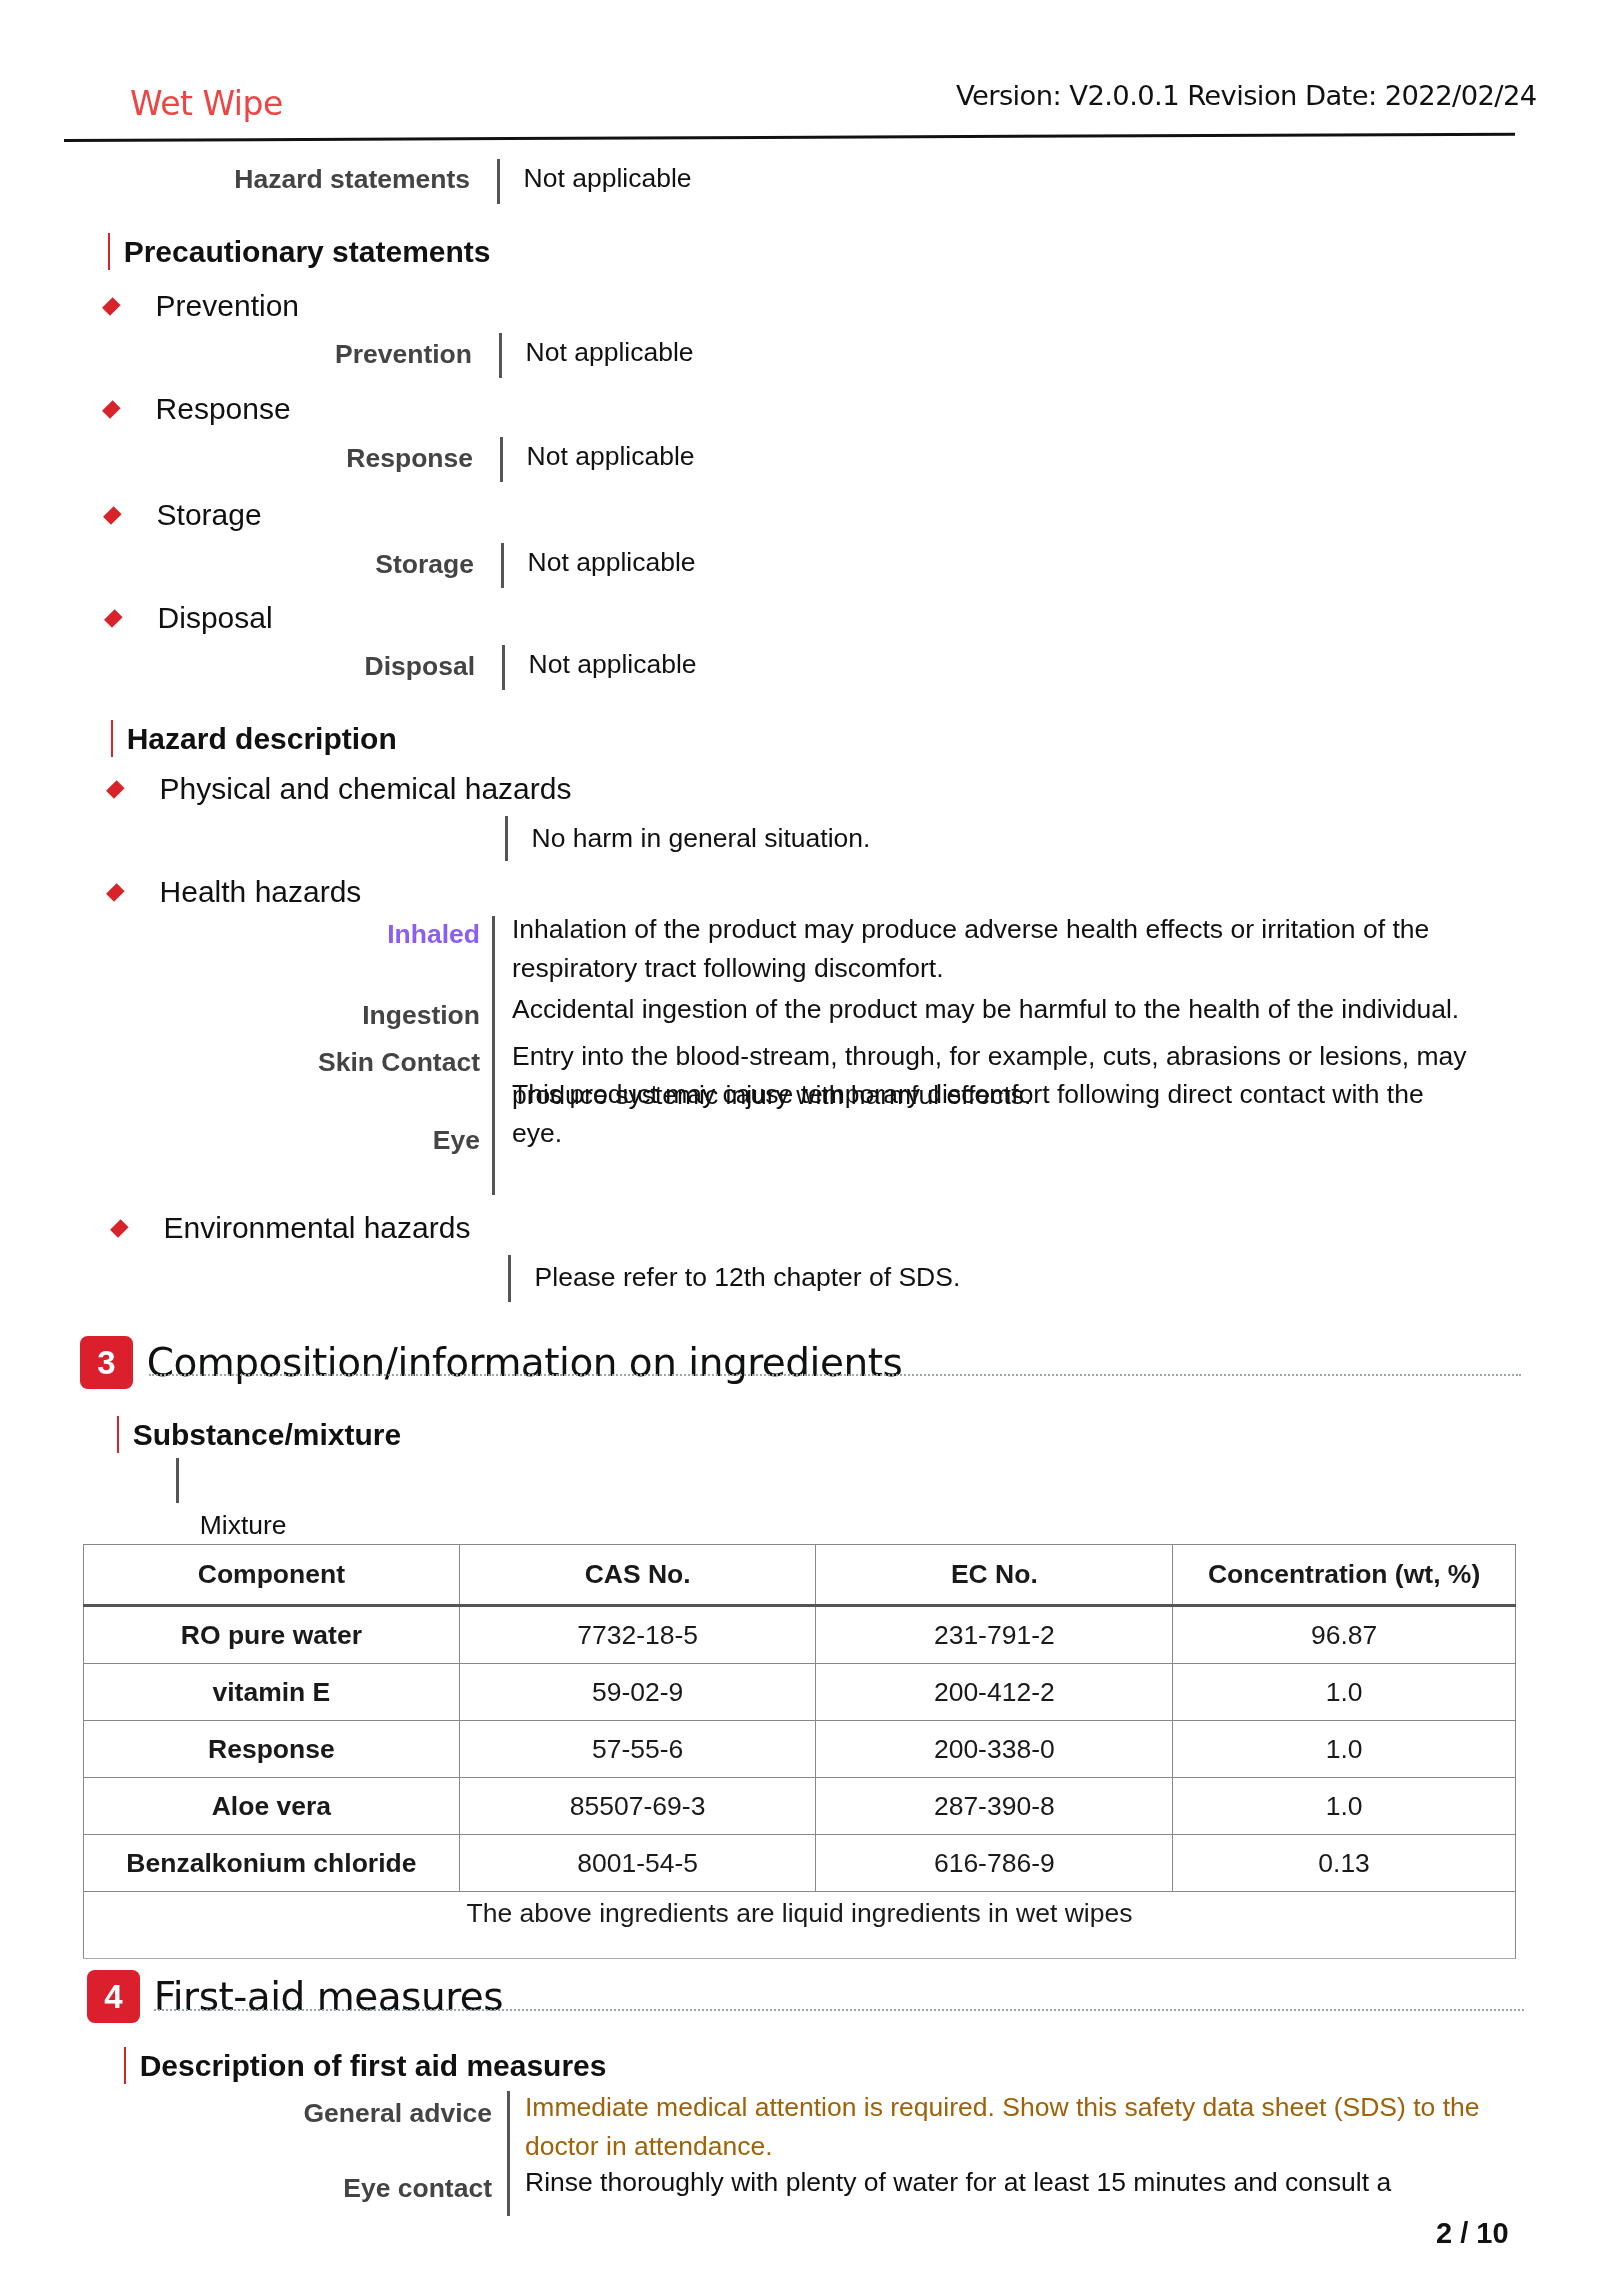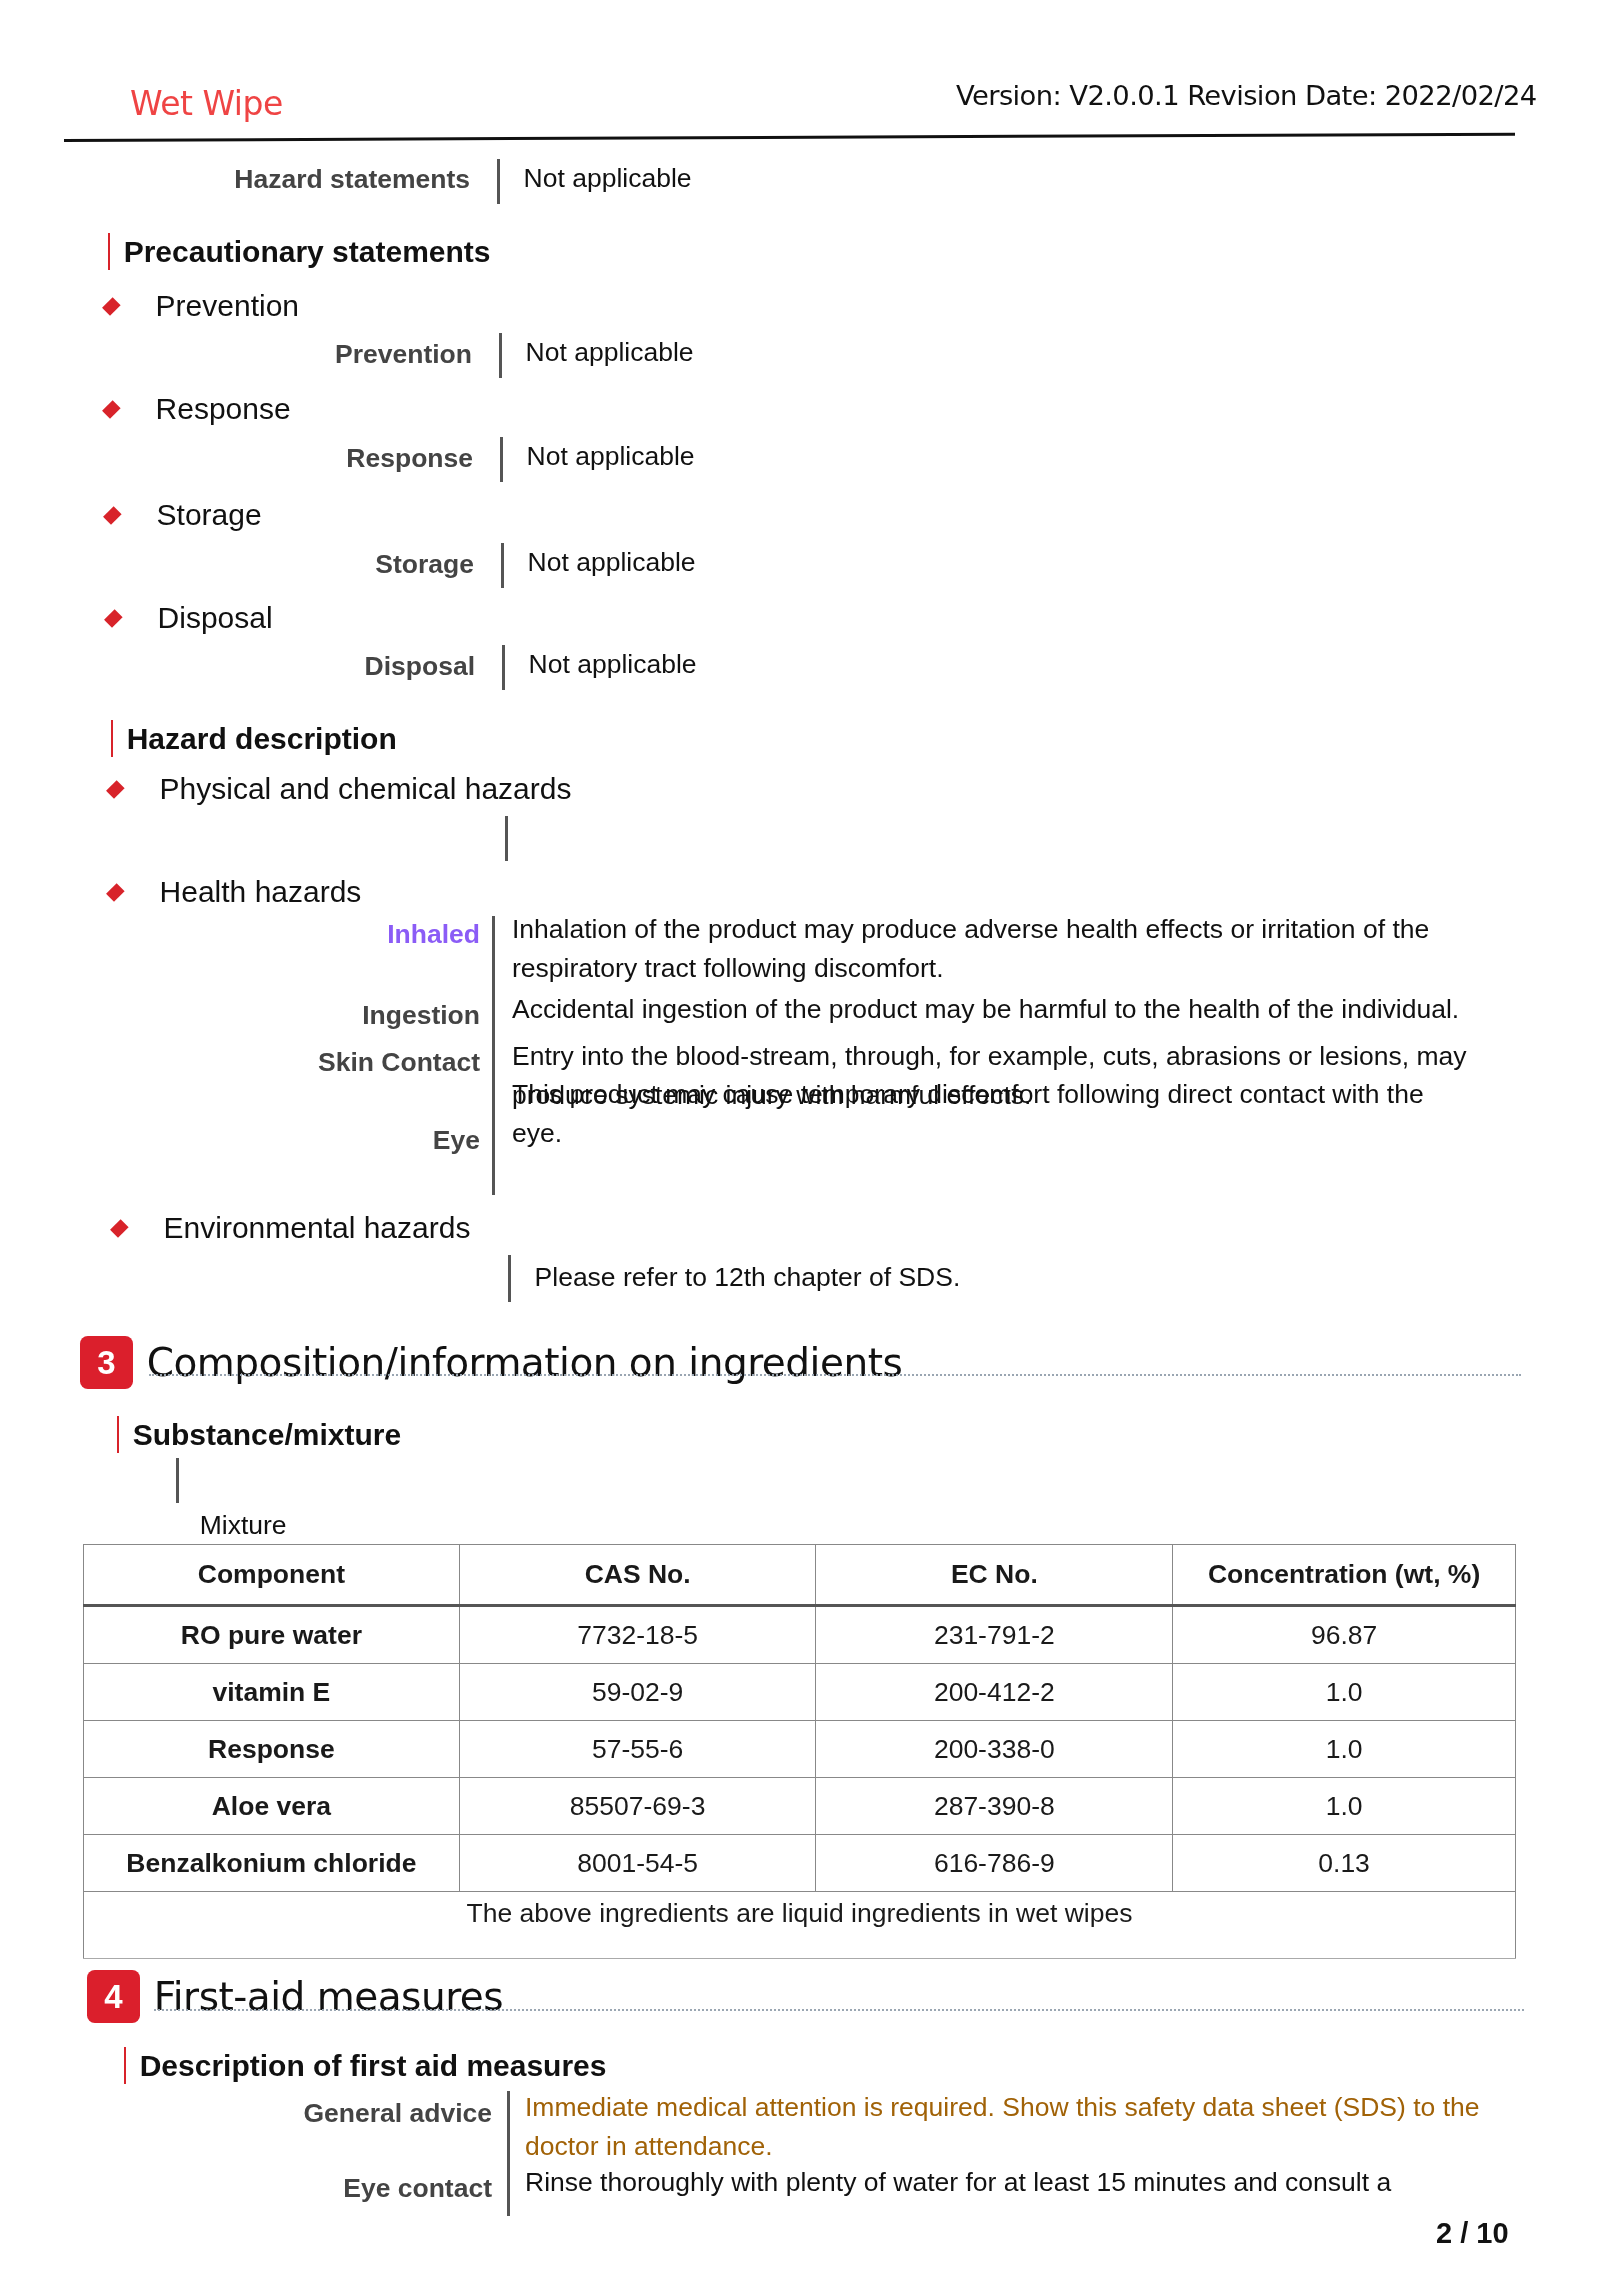--- a/index.html
+++ b/index.html
@@ -89,20 +89,21 @@
 
 <div class="subhead" style="left:74px; top:720px;">Hazard description</div>
 
 <div class="bullet" style="left:102px; top:772px;">
   <span class="dia"></span>
   <span>Physical and chemical hazards</span>
 </div>
 <div class="kv" style="left:176px; top:816px;">
   <div class="k" style="width:302px;"></div>
   <div class="bar" style="height:45px;"></div>
+  <div class="v" style="line-height:45px;">No harm in general situation.</div>
 </div>
 
 <div class="bullet" style="left:102px; top:875px;">
   <span class="dia"></span>
   <span>Health hazards</span>
 </div>
 
 <div class="abs" style="left:492px; top:916px; width:2.9px; height:279px; background:#555;"></div>
 <div class="abs" style="left:176px; top:919px; width:304px; text-align:right; font-weight:bold; color:#8b5cf6; font-size:26.5px;">Inhaled</div>
 <div class="abs" style="left:512px; top:910px; width:1000px; font-size:26.5px; line-height:39px; color:#111;">Inhalation of the product may produce adverse health effects or irritation of the respiratory tract following discomfort.</div>

